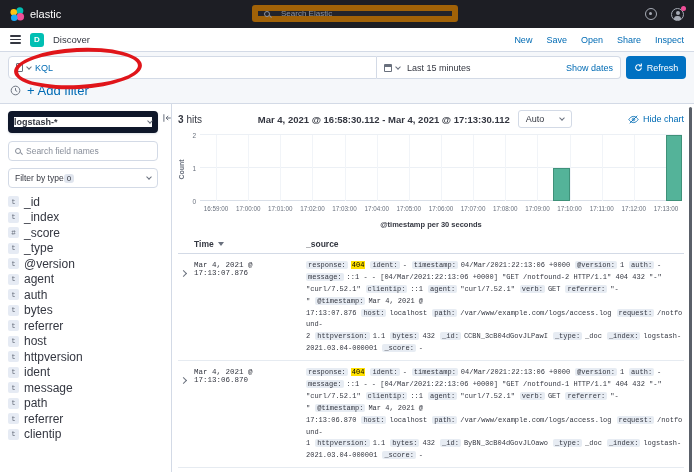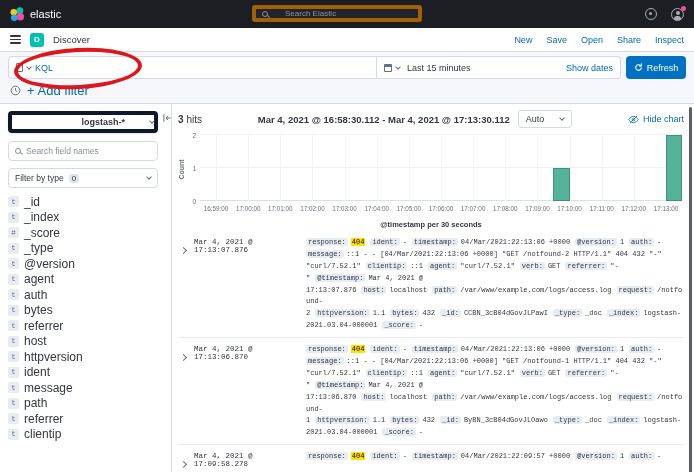--- a/index.html
+++ b/index.html
@@ -5,23 +5,23 @@
   html,body{margin:0;padding:0;}
   body{width:694px;height:472px;overflow:hidden;background:#fff;
        font-family:"Liberation Sans","DejaVu Sans",sans-serif;color:#343741;}
   *{box-sizing:border-box;}
 
   
   .top-bar{height:28px;background:#1d1e24;display:flex;align-items:center;
            padding:0 10px;position:relative;}
   .brand{display:flex;align-items:center;gap:5px;cursor:pointer;}
   .brand-text{color:#fff;font-size:11px;}
-  .global-search{position:absolute;left:252px;top:5px;width:170px;height:17px;
-                 background:#23242b;border:4px solid #a16207;border-radius:3px;
-                 display:flex;align-items:center;gap:17px;padding:0 6px;color:#8e939e;}
+  .global-search{position:absolute;left:252px;top:5px;width:206px;height:17px;
+                 background:#23242b;border:6px solid #a16207;border-radius:3px;
+                 display:flex;align-items:center;gap:11px;padding:0 6px;color:#8e939e;}
   .gs-ph{font-size:8px;}
   .icon-search{width:6px;height:6px;border:1px solid currentColor;border-radius:50%;
                position:relative;display:inline-block;flex:none;}
   .icon-search::after{content:"";position:absolute;width:3px;height:1px;background:currentColor;
                       transform:rotate(45deg);right:-2.5px;bottom:-1px;}
   .top-right{margin-left:auto;display:flex;gap:14px;align-items:center;}
   .help-icon{width:12px;height:12px;border-radius:50%;border:1.5px solid #a6abb5;
              position:relative;display:inline-block;}
   .help-icon::after{content:"";position:absolute;left:3px;top:3px;width:3px;height:3px;
                     background:#a6abb5;border-radius:50%;}
@@ -73,29 +73,29 @@
 
   
   .content{display:flex;height:377px;position:relative;}
   .scrollbar{position:absolute;right:2px;top:3px;bottom:3px;width:3px;background:#5a6069;
              border-radius:2px;cursor:pointer;}
 
   
   .sidebar{width:172px;flex:none;border-right:1px solid #d3dae6;padding:7px 8px;
            position:relative;background:#fff;}
   .collapse-btn{position:absolute;top:9px;right:-1px;cursor:pointer;line-height:0;}
-  .index-select{height:22px;border:4px solid #0f172a;border-radius:4px;background:#fff;
-                display:flex;align-items:center;justify-content:flex-end;gap:25px;
+  .index-select{height:22px;border:6px solid #0f172a;border-radius:4px;background:#fff;
+                display:flex;align-items:center;justify-content:space-between;gap:25px;
                 font-size:9px;font-weight:bold;box-shadow:0 1px 2px rgba(152,162,179,.3);
                 cursor:pointer;width:150px;}
   .field-search{height:20px;margin-top:8px;border:1px solid #d3dae6;border-radius:4px;
                 display:flex;align-items:center;gap:5px;padding:0 6px;color:#878d99;
                 font-size:8.5px;background:#fff;width:150px;}
   .type-filter{height:20px;margin-top:7px;border:1px solid #d3dae6;border-radius:4px;
-               display:flex;align-items:center;gap:5px;padding:0 6px;font-size:8.5px;
+               display:flex;align-items:center;padding:0 6px;font-size:8.5px;
                background:#fff;cursor:pointer;width:150px;}
   .badge{background:#e0e5ee;border-radius:3px;padding:0 3px;font-size:8px;color:#343741;}
   .type-filter .chev{margin-left:auto;}
   .avail-row{margin-top:10px;display:flex;align-items:center;gap:5px;}
   .avail-label{font-size:8px;font-weight:bold;}
   .avail-row .badge{margin-left:auto;padding:1px 4px;}
   .field-list{margin-top:6px;}
   .field-item{display:flex;align-items:center;gap:5px;height:15.5px;cursor:pointer;}
   .fbadge{width:11px;height:11px;flex:none;border-radius:2px;background:#e6ebf4;color:#69707d;
           font-size:7.5px;display:flex;align-items:center;justify-content:center;
@@ -379,20 +379,28 @@
           <span class="xtick" style="left: 63.3333%;">17:08:00</span>
           <span class="xtick" style="left: 70%;">17:09:00</span>
           <span class="xtick" style="left: 76.6667%;">17:10:00</span>
           <span class="xtick" style="left: 83.3333%;">17:11:00</span>
           <span class="xtick" style="left: 90%;">17:12:00</span>
           <span class="xtick" style="left: 96.6667%;">17:13:00</span>
         </div>
       <span class="xlabel">@timestamp per 30 seconds</span>
     </div>
 
+    <div class="table-header">
+      <span class="col-expand"></span>
+      <span class="col-time">
+        <span>Time</span>
+        <span class="sort-arrow"></span>
+      </span>
+      <span class="col-source">_source</span>
+    </div>
     <div id="rows">
         <div class="doc-row">
       <span class="expand-caret"></span>
       <span class="doc-time">Mar 4, 2021 @ 17:13:07.876</span>
       <div class="doc-source"><span class="pill">response:</span><mark class="val">404</mark><span class="pill">ident:</span><span class="val">-</span><span class="pill">timestamp:</span><span class="val">04/Mar/2021:22:13:06 +0000</span><span class="pill">@version:</span><span class="val">1</span><span class="pill">auth:</span><span class="val">-</span><span class="pill">message:</span><span class="val">::1 - - [04/Mar/2021:22:13:06 +0000] "GET /notfound-2 HTTP/1.1" 404 432 "-" "curl/7.52.1"</span><span class="pill">clientip:</span><span class="val">::1</span><span class="pill">agent:</span><span class="val">"curl/7.52.1"</span><span class="pill">verb:</span><span class="val">GET</span><span class="pill">referrer:</span><span class="val">"-"</span><span class="pill">@timestamp:</span><span class="val">Mar 4, 2021 @ 17:13:07.876</span><span class="pill">host:</span><span class="val">localhost</span><span class="pill">path:</span><span class="val">/var/www/example.com/logs/access.log</span><span class="pill">request:</span><span class="val">/notfound-2</span><span class="pill">httpversion:</span><span class="val">1.1</span><span class="pill">bytes:</span><span class="val">432</span><span class="pill">_id:</span><span class="val">CCBN_3cB04dGovJLPawI</span><span class="pill">_type:</span><span class="val">_doc</span><span class="pill">_index:</span><span class="val">logstash-2021.03.04-000001</span><span class="pill">_score:</span><span class="val">-</span></div>
     </div>
         <div class="doc-row">
       <span class="expand-caret"></span>
       <span class="doc-time">Mar 4, 2021 @ 17:13:06.870</span>
       <div class="doc-source"><span class="pill">response:</span><mark class="val">404</mark><span class="pill">ident:</span><span class="val">-</span><span class="pill">timestamp:</span><span class="val">04/Mar/2021:22:13:06 +0000</span><span class="pill">@version:</span><span class="val">1</span><span class="pill">auth:</span><span class="val">-</span><span class="pill">message:</span><span class="val">::1 - - [04/Mar/2021:22:13:06 +0000] "GET /notfound-1 HTTP/1.1" 404 432 "-" "curl/7.52.1"</span><span class="pill">clientip:</span><span class="val">::1</span><span class="pill">agent:</span><span class="val">"curl/7.52.1"</span><span class="pill">verb:</span><span class="val">GET</span><span class="pill">referrer:</span><span class="val">"-"</span><span class="pill">@timestamp:</span><span class="val">Mar 4, 2021 @ 17:13:06.870</span><span class="pill">host:</span><span class="val">localhost</span><span class="pill">path:</span><span class="val">/var/www/example.com/logs/access.log</span><span class="pill">request:</span><span class="val">/notfound-1</span><span class="pill">httpversion:</span><span class="val">1.1</span><span class="pill">bytes:</span><span class="val">432</span><span class="pill">_id:</span><span class="val">ByBN_3cB04dGovJLOawo</span><span class="pill">_type:</span><span class="val">_doc</span><span class="pill">_index:</span><span class="val">logstash-2021.03.04-000001</span><span class="pill">_score:</span><span class="val">-</span></div>

